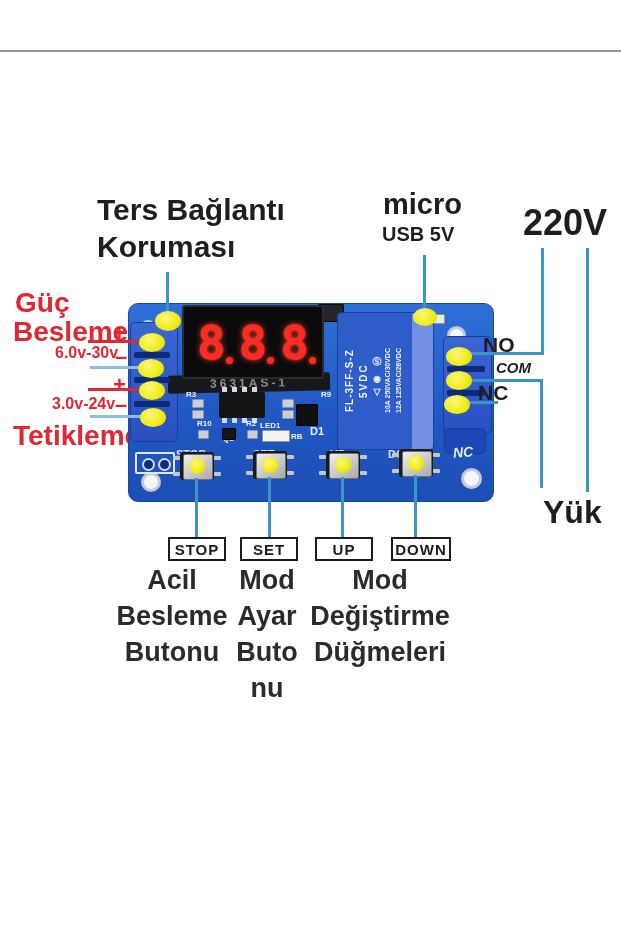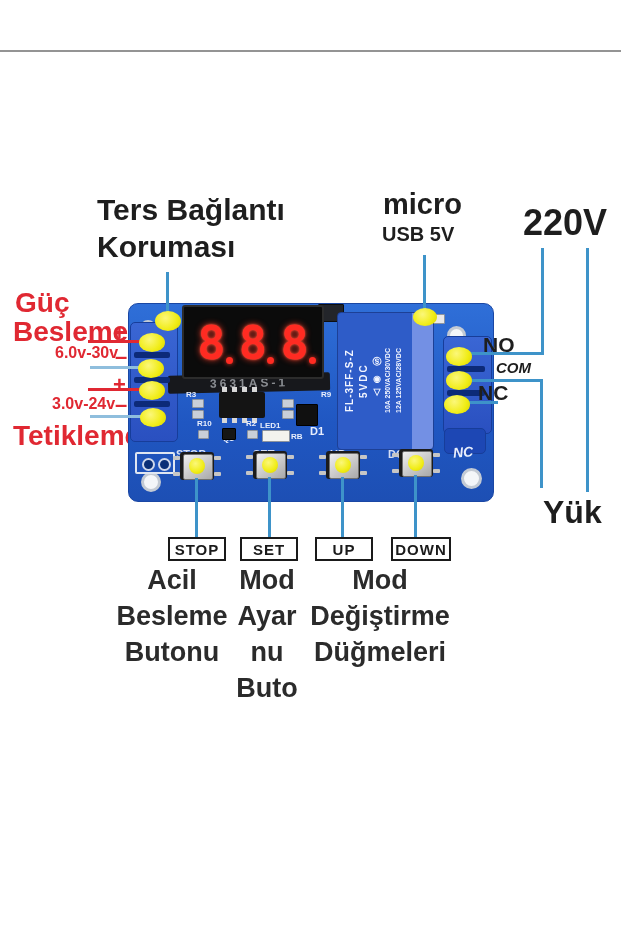--- a/index.html
+++ b/index.html
@@ -227,22 +227,22 @@
     </div>
 
   <div class="cap-col" style="left:102px;top:562px;width:140px;">
     <div>Acil</div>
     <div>Besleme</div>
     <div>Butonu</div>
   </div>
   <div class="cap-col" style="left:197px;top:562px;width:140px;">
     <div>Mod</div>
     <div>Ayar</div>
+    <div>Buto</div>
     <div>nu</div>
-    <div>Buto</div>
   </div>
   <div class="cap-col" style="left:300px;top:562px;width:160px;">
     <div>Mod</div>
     <div>Değiştirme</div>
     <div>Düğmeleri</div>
   </div>
 
 </div>
 
 </body></html>

